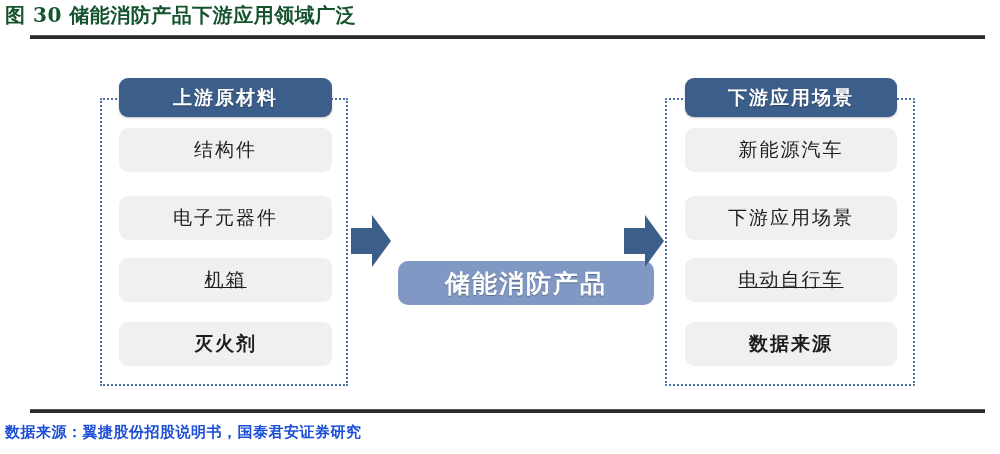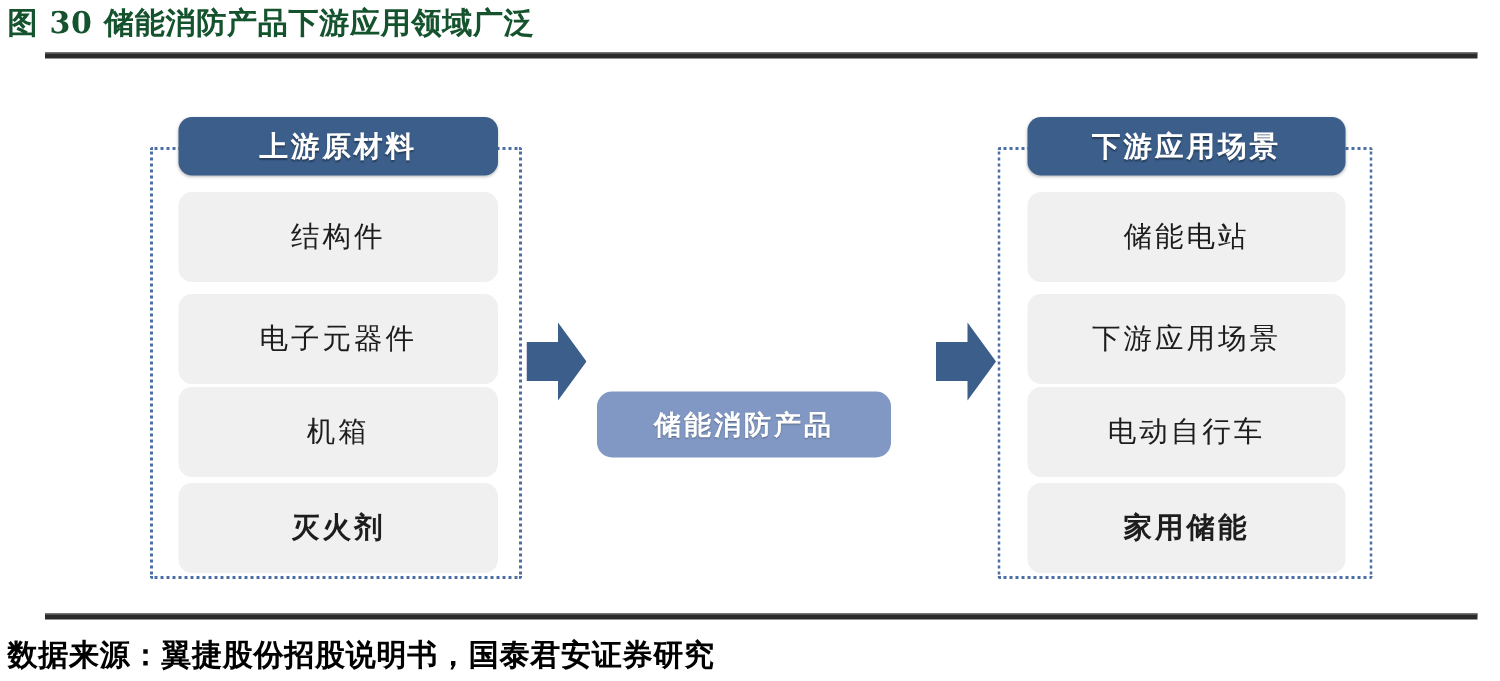--- a/index.html
+++ b/index.html
@@ -82,46 +82,46 @@
     justify-content: center;
     box-shadow: 0 1px 2px rgba(0,0,0,0.25);
     text-shadow: 0 1px 1px rgba(0,0,0,0.35);
   }
 
   
   .col-item {
     position: absolute;
     left: 0;
     right: 0;
-    height: 60px;
+    height: 44px;
     background: #f0f0f0;
     border-radius: 9px;
     color: #1d1d1d;
     font-size: 19px;
     letter-spacing: 2px;
     display: flex;
     align-items: center;
     justify-content: center;
   }
   .col-item.i0 { top: 83px; }
   .col-item.i1 { top: 151px; text-align: right; }
-  .col-item.i2 { top: 213px; }
+  .col-item.i2 { top: 213px; text-decoration: underline; }
   .col-item.i3 { top: 277px; font-weight: bold; }
 
   
   #center-box {
     position: absolute;
     left: 386px;
     top: 216px;
-    width: 196px;
+    width: 256px;
     height: 44px;
     background: #8098c3;
     border-radius: 10px;
     color: #ffffff;
-    font-size: 18px;
+    font-size: 25px;
     font-weight: bold;
     letter-spacing: 2px;
     display: flex;
     align-items: center;
     justify-content: center;
     text-shadow: 0 1px 1px rgba(0,0,0,0.3);
   }
 
   .block-arrow {
     position: absolute;
@@ -140,22 +140,22 @@
     top: 409px;
     width: 955px;
     height: 3px;
     background: #2b2b2b;
     border-top: 1px solid #555;
   }
   #source-note {
     position: absolute;
     left: 5px;
     top: 423px;
-    font-size: 20px;
-    color: #000000;
+    font-size: 15px;
+    color: #1d4ed8;
     font-weight: bold;
     letter-spacing: 0.5px;
     white-space: nowrap;
   }
 </style>
 </head>
 <body>
 
 <div id="figure-title">图 30 储能消防产品下游应用领域广泛</div>
 
@@ -184,23 +184,23 @@
   <div id="arrow-right" class="block-arrow">
     <svg viewBox="0 0 40 58" xmlns="http://www.w3.org/2000/svg">
       <polygon points="0,16 21,16 21,3 40,29 21,55 21,42 0,42" fill="#3b5e8a"></polygon>
     </svg>
   </div>
 
   <div id="frame-downstream" class="group-frame"></div>
 
   <div id="column-downstream" class="column">
     <div class="col-header">下游应用场景</div>
-    <div class="col-item i0">储能电站</div>
+    <div class="col-item i0">新能源汽车</div>
     <div class="col-item i1">下游应用场景</div>
     <div class="col-item i2">电动自行车</div>
-    <div class="col-item i3">家用储能</div>
+    <div class="col-item i3">数据来源</div>
   </div>
 
 </div>
 
 <div id="footer-rule"></div>
 
 <div id="source-note">数据来源：翼捷股份招股说明书，国泰君安证券研究</div>
 
 </body></html>

